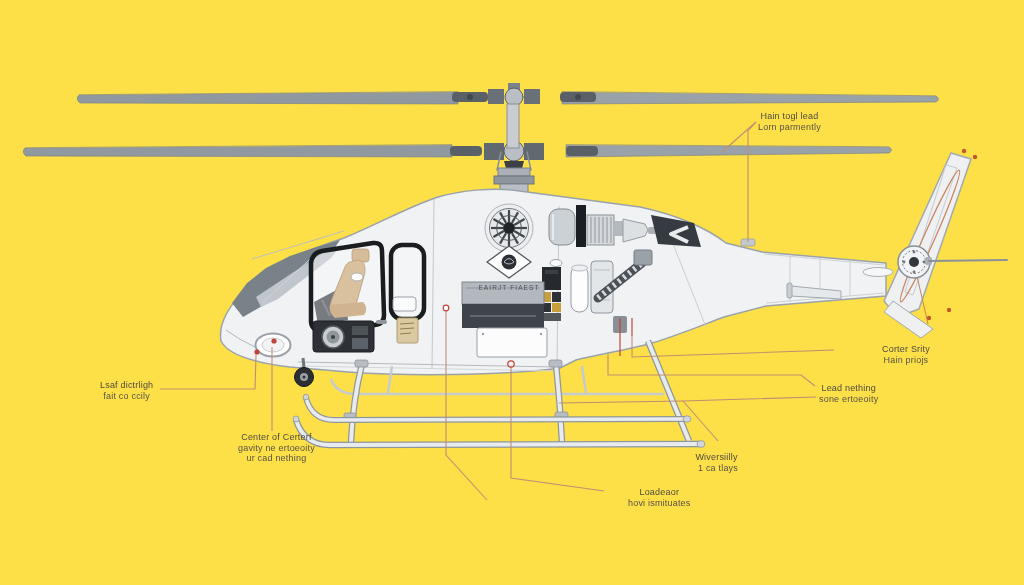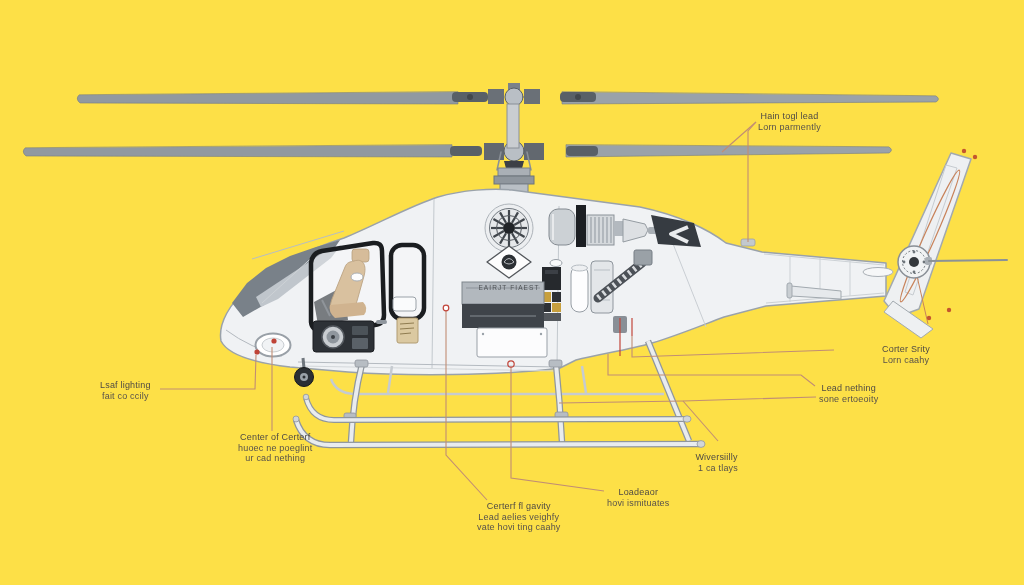--- a/index.html
+++ b/index.html
@@ -275,49 +275,44 @@
     <circle cx="511" cy="364" r="3.2" fill="none" stroke="#c1453a" stroke-width="1.2"></circle>
   </g>
 </svg>
 
 <div class="callout" style="left:758px;top:111px">
   <div class="l1">Hain togl lead</div>
   <div>Lorn parmently</div>
 </div>
 
 <div class="callout" style="left:100px;top:380px">
-  <div class="l1">Lsaf lighting</div>
+  <div class="l1">Lsaf dictrligh</div>
   <div>fait co ccily</div>
 </div>
 
 <div class="callout" style="left:238px;top:432px">
   <div class="l1">Center of Certerf</div>
-  <div>huoec ne poeglint</div>
+  <div>gavity ne ertoeoity</div>
   <div>ur cad nething</div>
 </div>
 
-<div class="callout" style="left:477px;top:501px">
-  <div class="l1">Certerf fl gavity</div>
-  <div>Lead aelies veighfy</div>
-  <div>vate hovi ting caahy</div>
-</div>
-
-<div class="callout" style="left:607px;top:487px">
+
+<div class="callout" style="left:628px;top:487px">
   <div class="l1">Loadeaor</div>
   <div>hovi ismituates</div>
 </div>
 
 <div class="callout" style="left:695px;top:452px">
   <div class="l1">Wiversiilly</div>
   <div style="padding-left:3px">1 ca tlays</div>
 </div>
 
 <div class="callout" style="left:882px;top:344px">
   <div class="l1">Corter Srity</div>
-  <div>Lorn caahy</div>
+  <div>Hain priojs</div>
 </div>
 
 <div class="callout" style="left:819px;top:383px">
   <div class="l1">Lead nething</div>
   <div>sone ertoeoity</div>
 </div>
 
 </div>
 
 </body></html>

